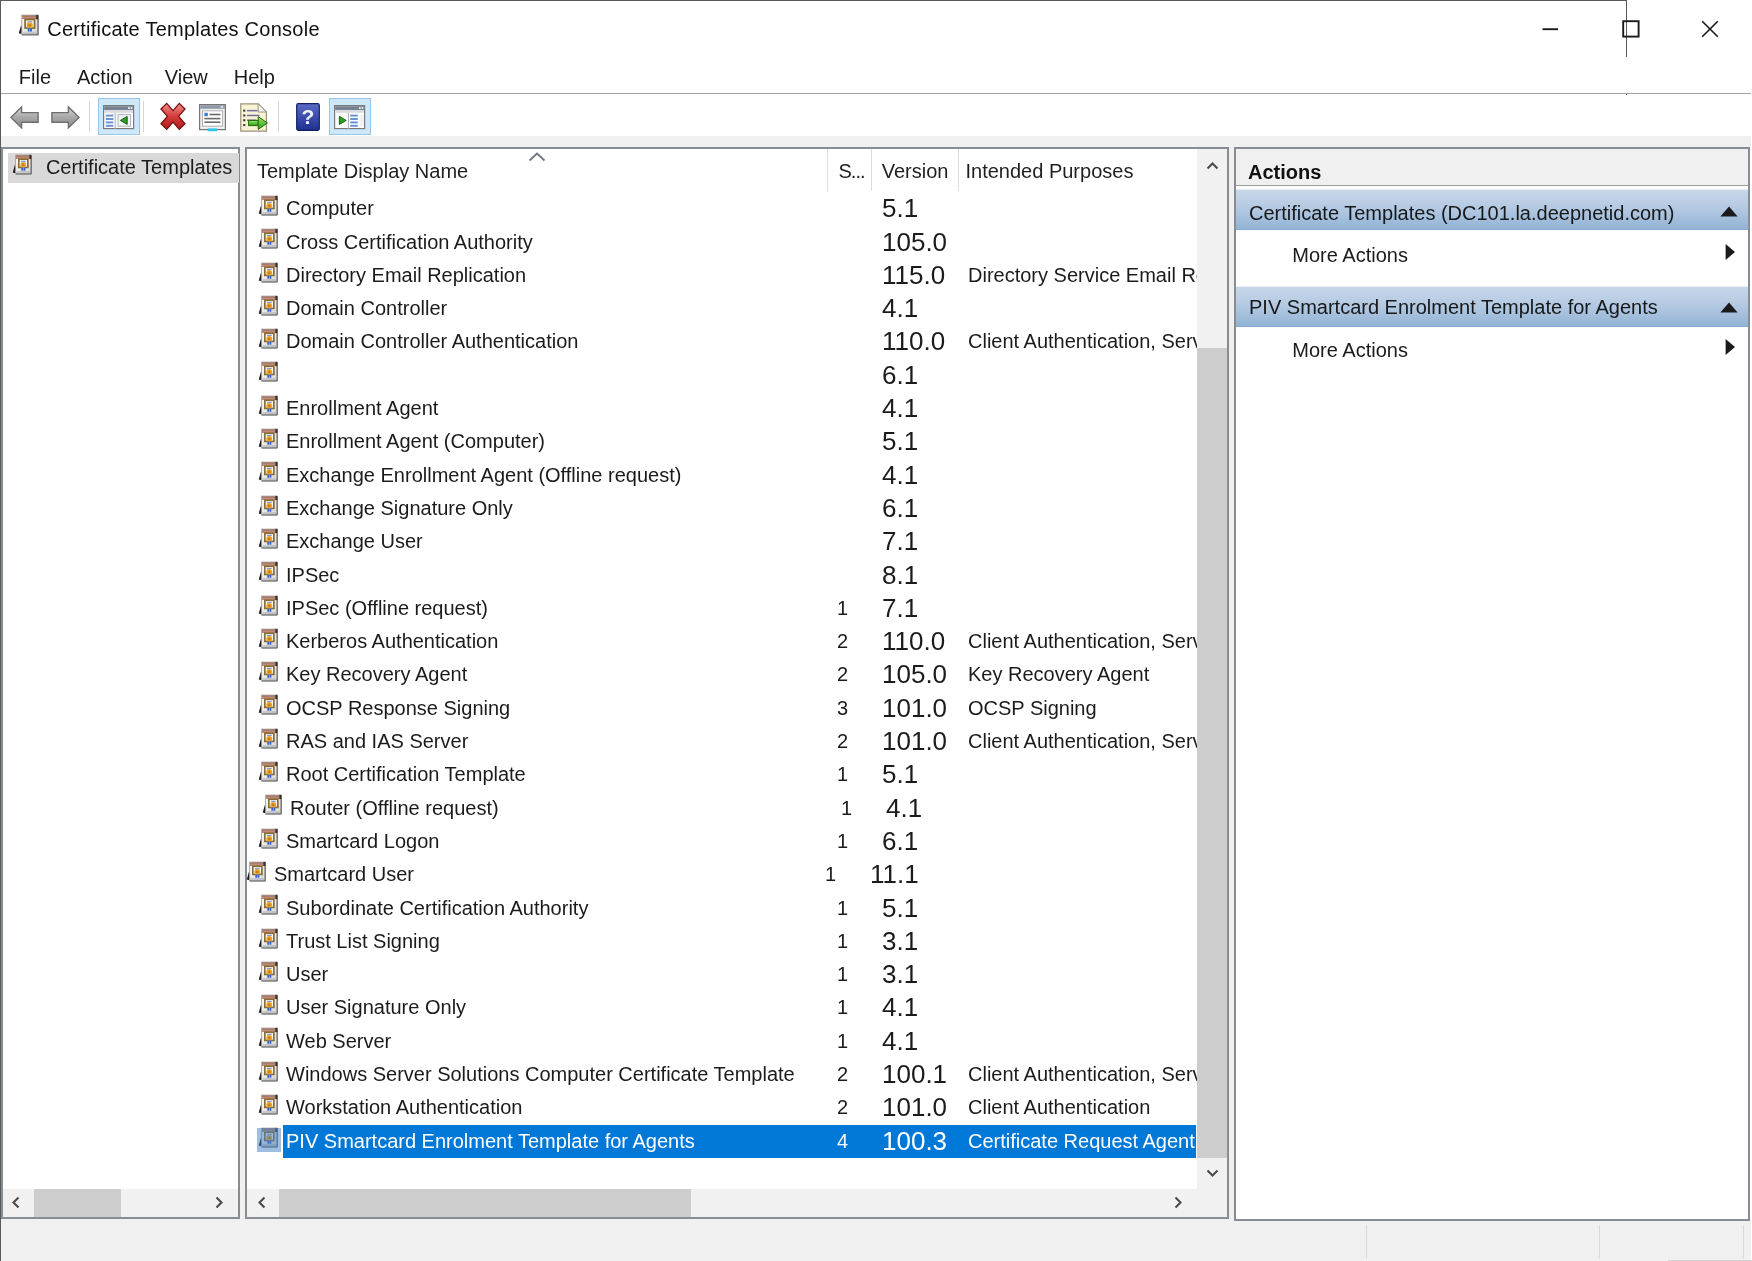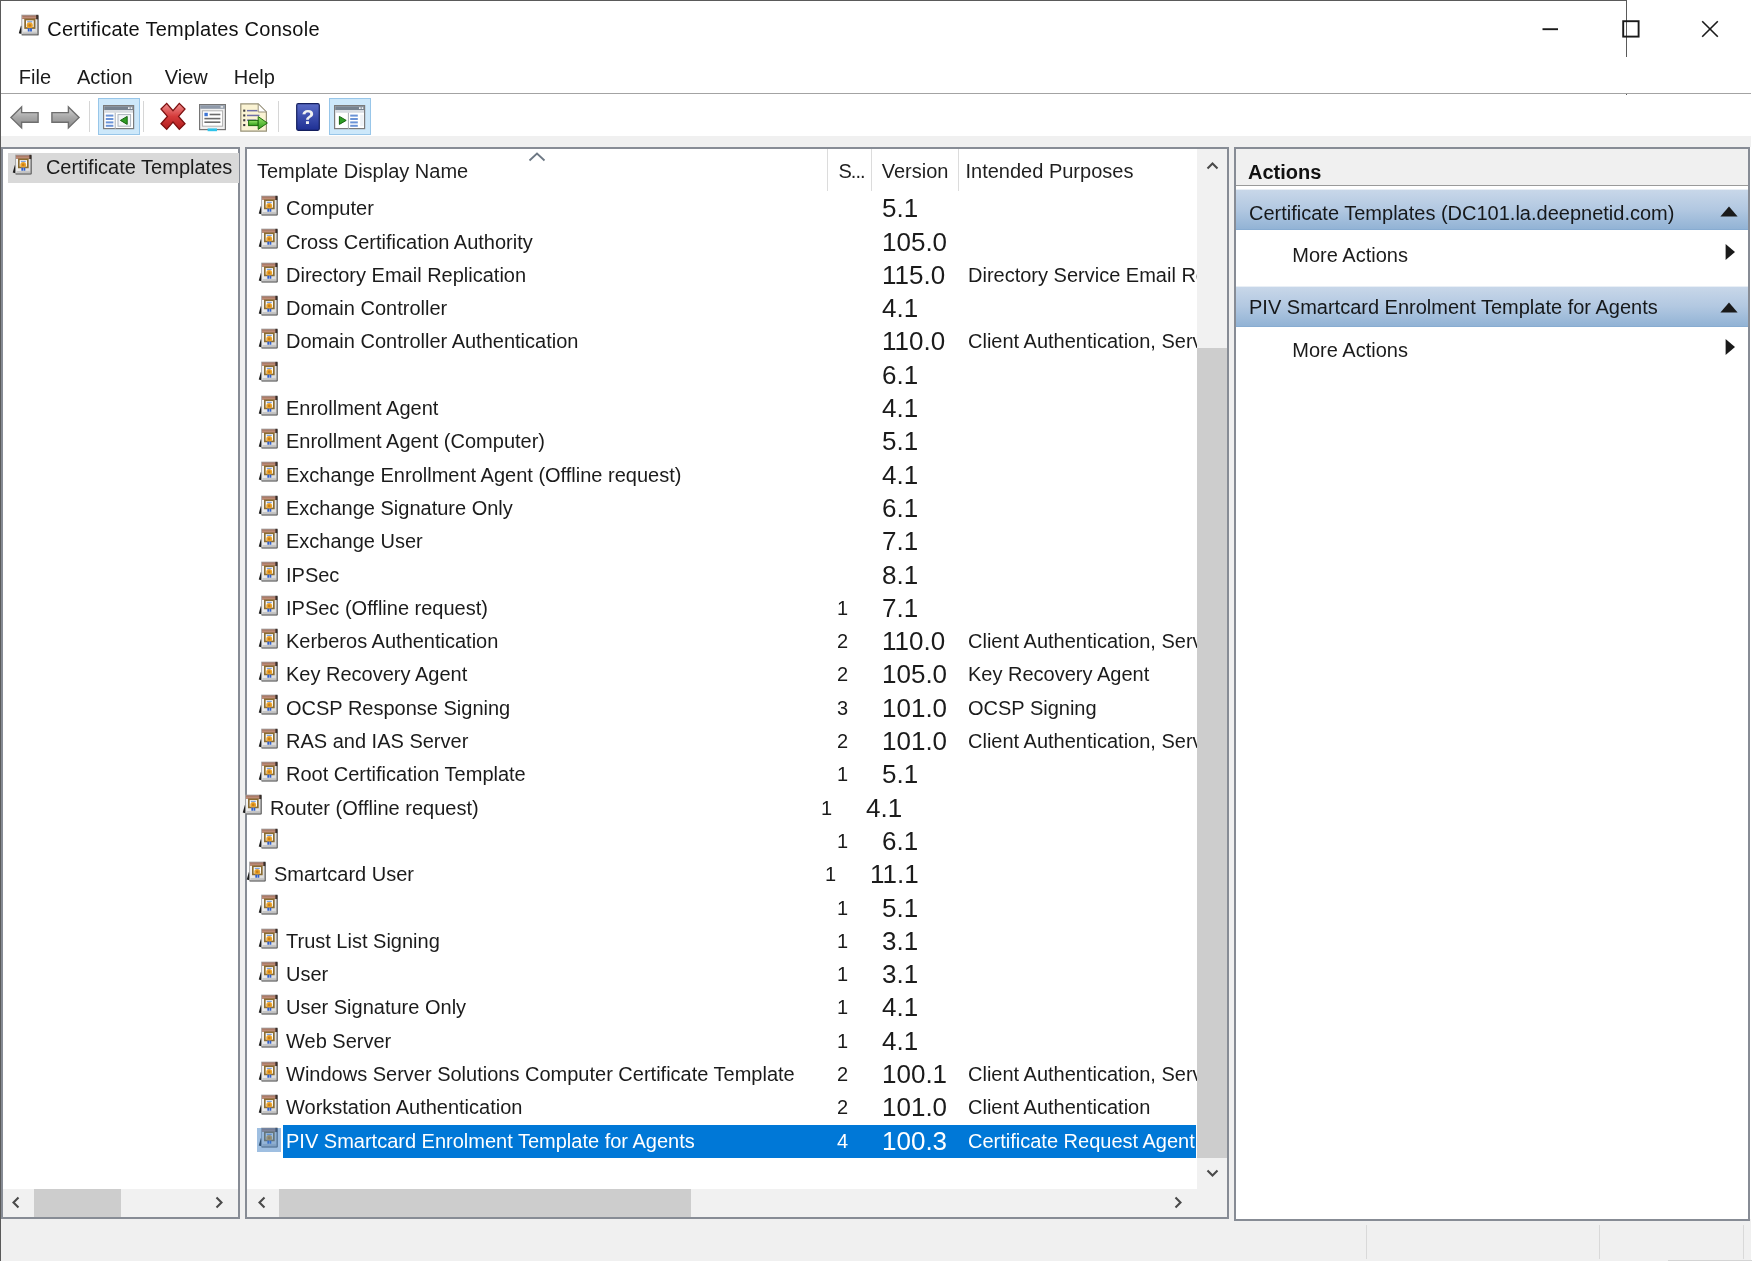--- a/index.html
+++ b/index.html
@@ -348,47 +348,49 @@
 <span class="ip">Client Authentication, Server Authentication</span>
 </div>
 <div class="row" style="left:252px;top:757.3px">
 <svg width="22" height="22" viewBox="0 0 20 20">
         <use href="#cert"></use>
       </svg>
 <span class="nm">Root Certification Template</span>
 <span class="sc">1</span>
 <span class="vr">5.1</span>
 </div>
-<div class="row" style="left:236px;top:790.6px">
+<div class="row" style="left:256px;top:790.6px">
 <svg width="22" height="22" viewBox="0 0 20 20">
         <use href="#cert"></use>
       </svg>
 <span class="nm">Router (Offline request)</span>
 <span class="sc">1</span>
 <span class="vr">4.1</span>
 </div>
 <div class="row" style="left:252px;top:823.9px">
 <svg width="22" height="22" viewBox="0 0 20 20">
         <use href="#cert"></use>
       </svg>
+<span class="nm">Smartcard Logon</span>
 <span class="sc">1</span>
 <span class="vr">6.1</span>
 </div>
 <div class="row" style="left:240px;top:857.2px">
 <svg width="22" height="22" viewBox="0 0 20 20">
         <use href="#cert"></use>
       </svg>
 <span class="nm">Smartcard User</span>
 <span class="sc">1</span>
 <span class="vr">11.1</span>
 </div>
 <div class="row" style="left:252px;top:890.5px">
 <svg width="22" height="22" viewBox="0 0 20 20">
         <use href="#cert"></use>
       </svg>
+<span class="nm">Subordinate Certification Authority</span>
 <span class="sc">1</span>
 <span class="vr">5.1</span>
 </div>
 <div class="row" style="left:252px;top:923.8px">
 <svg width="22" height="22" viewBox="0 0 20 20">
         <use href="#cert"></use>
       </svg>
 <span class="nm">Trust List Signing</span>
 <span class="sc">1</span>
 <span class="vr">3.1</span>

